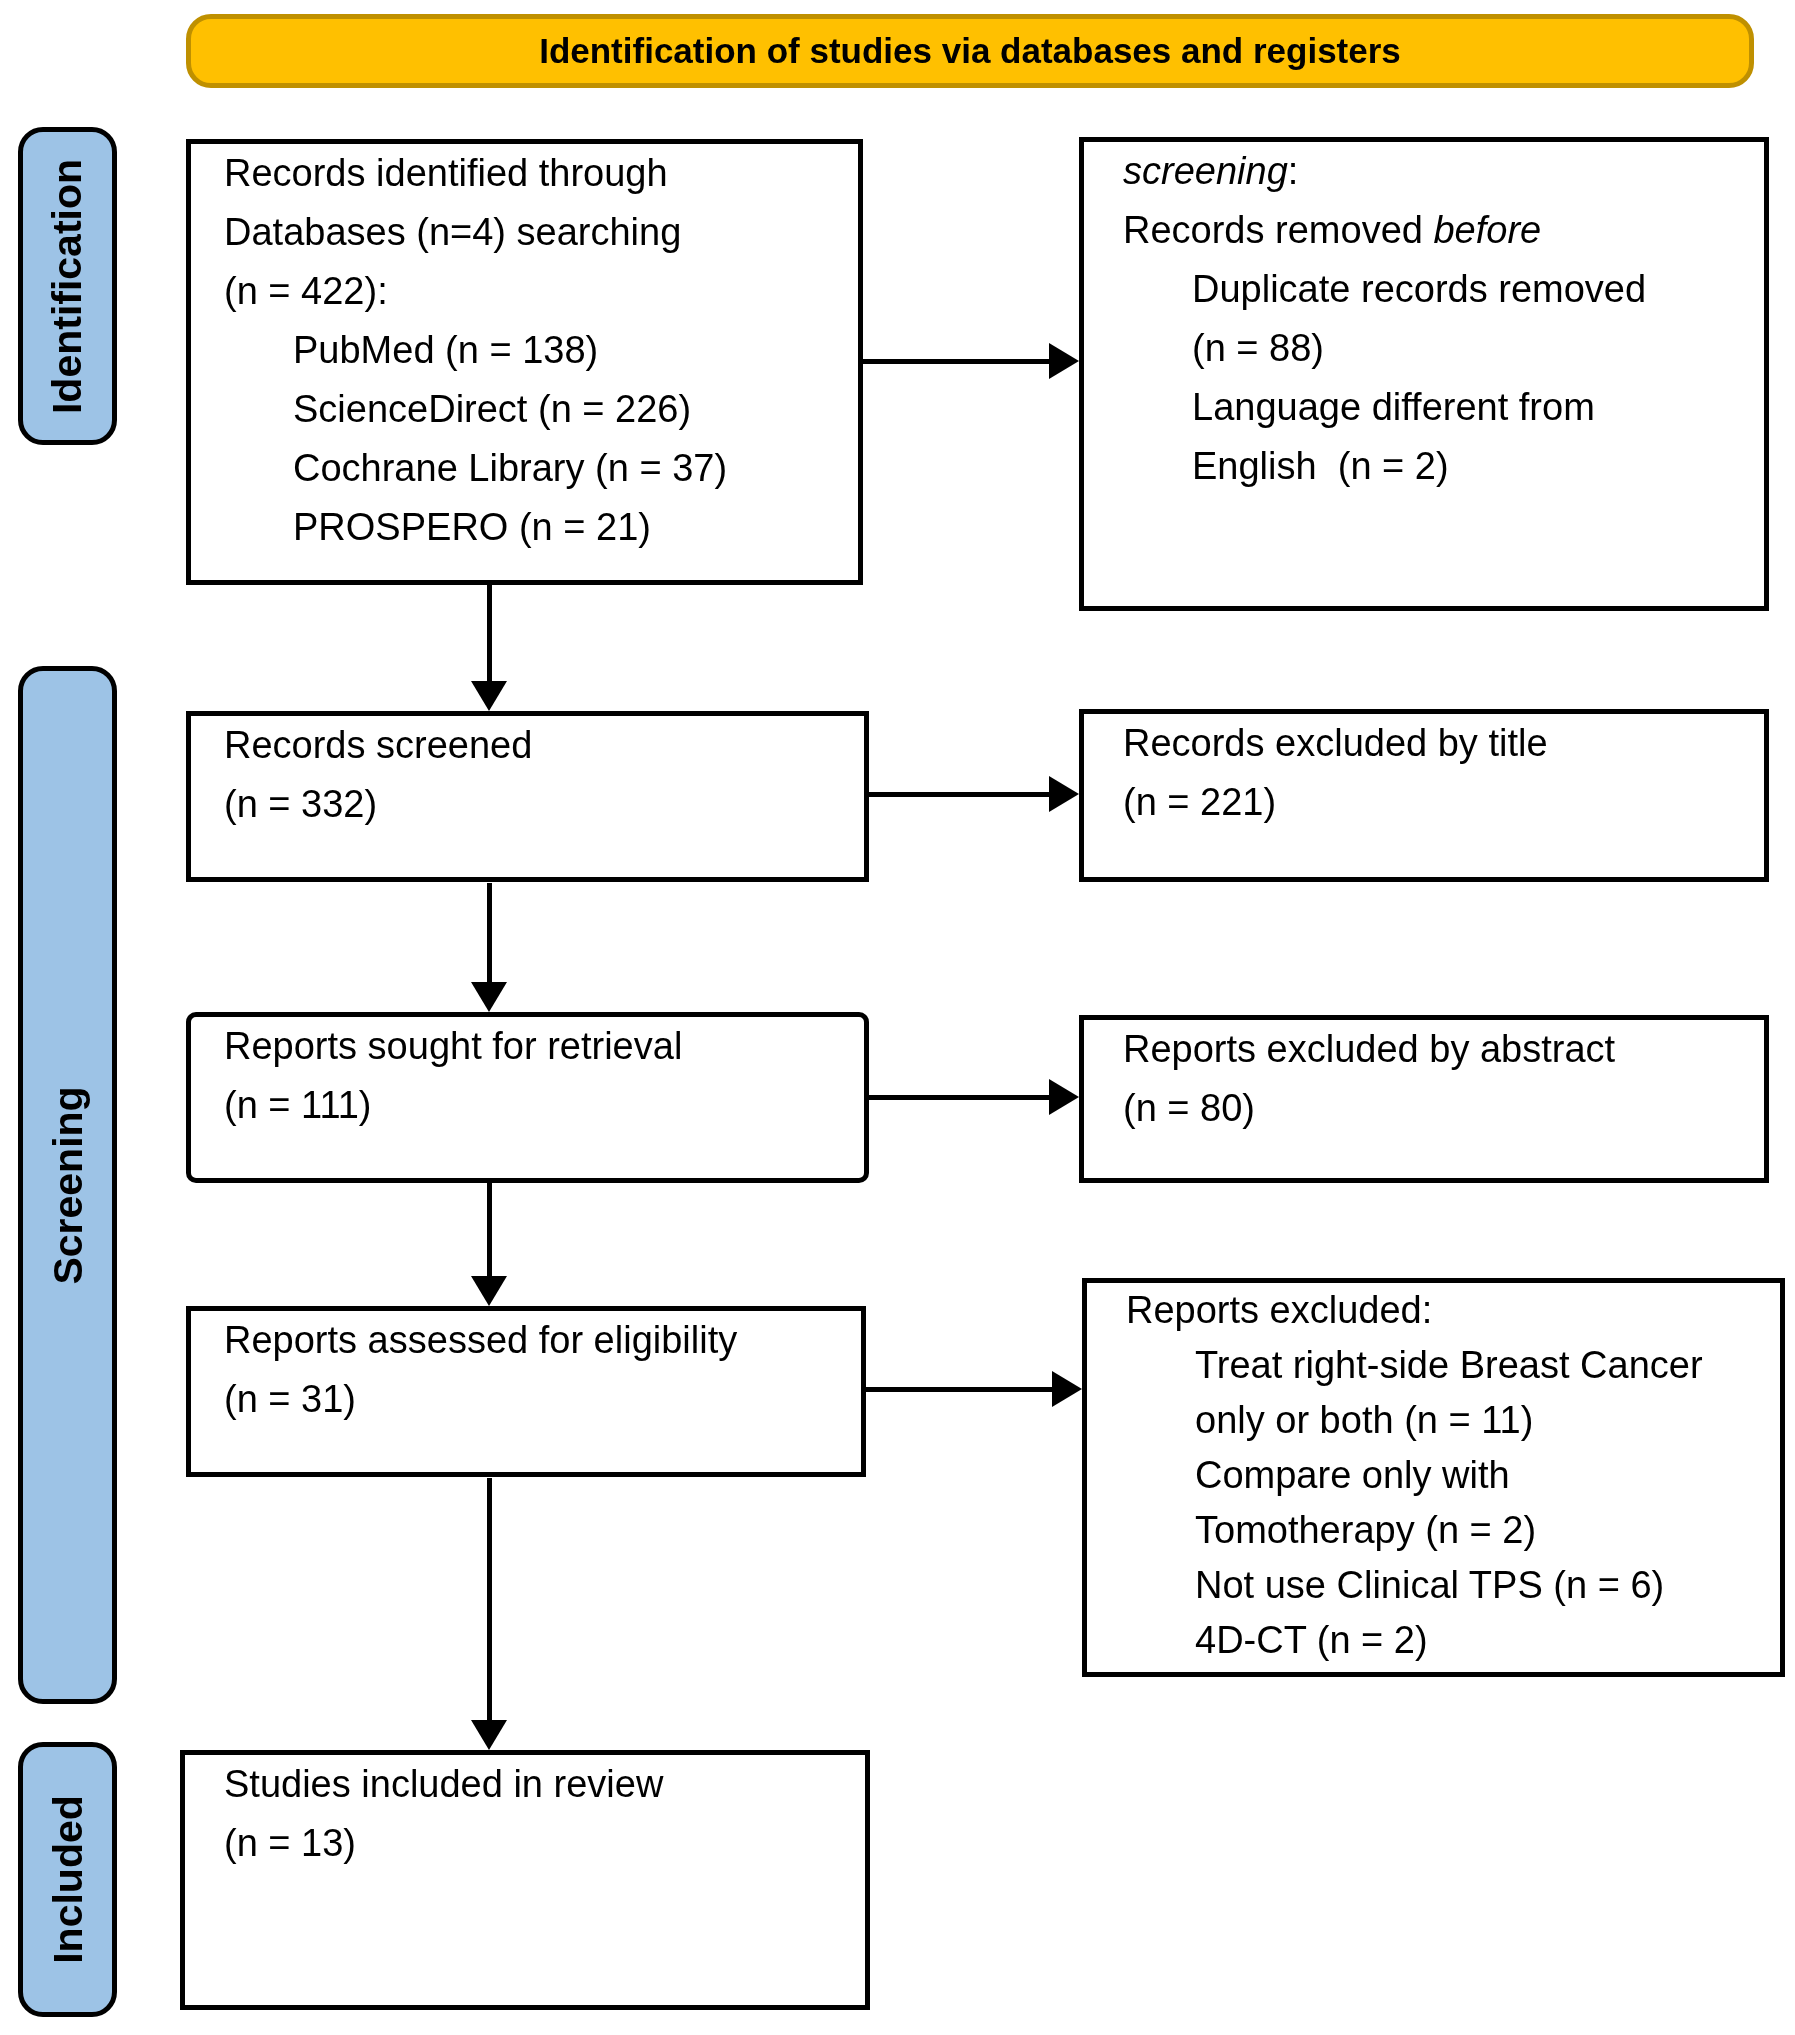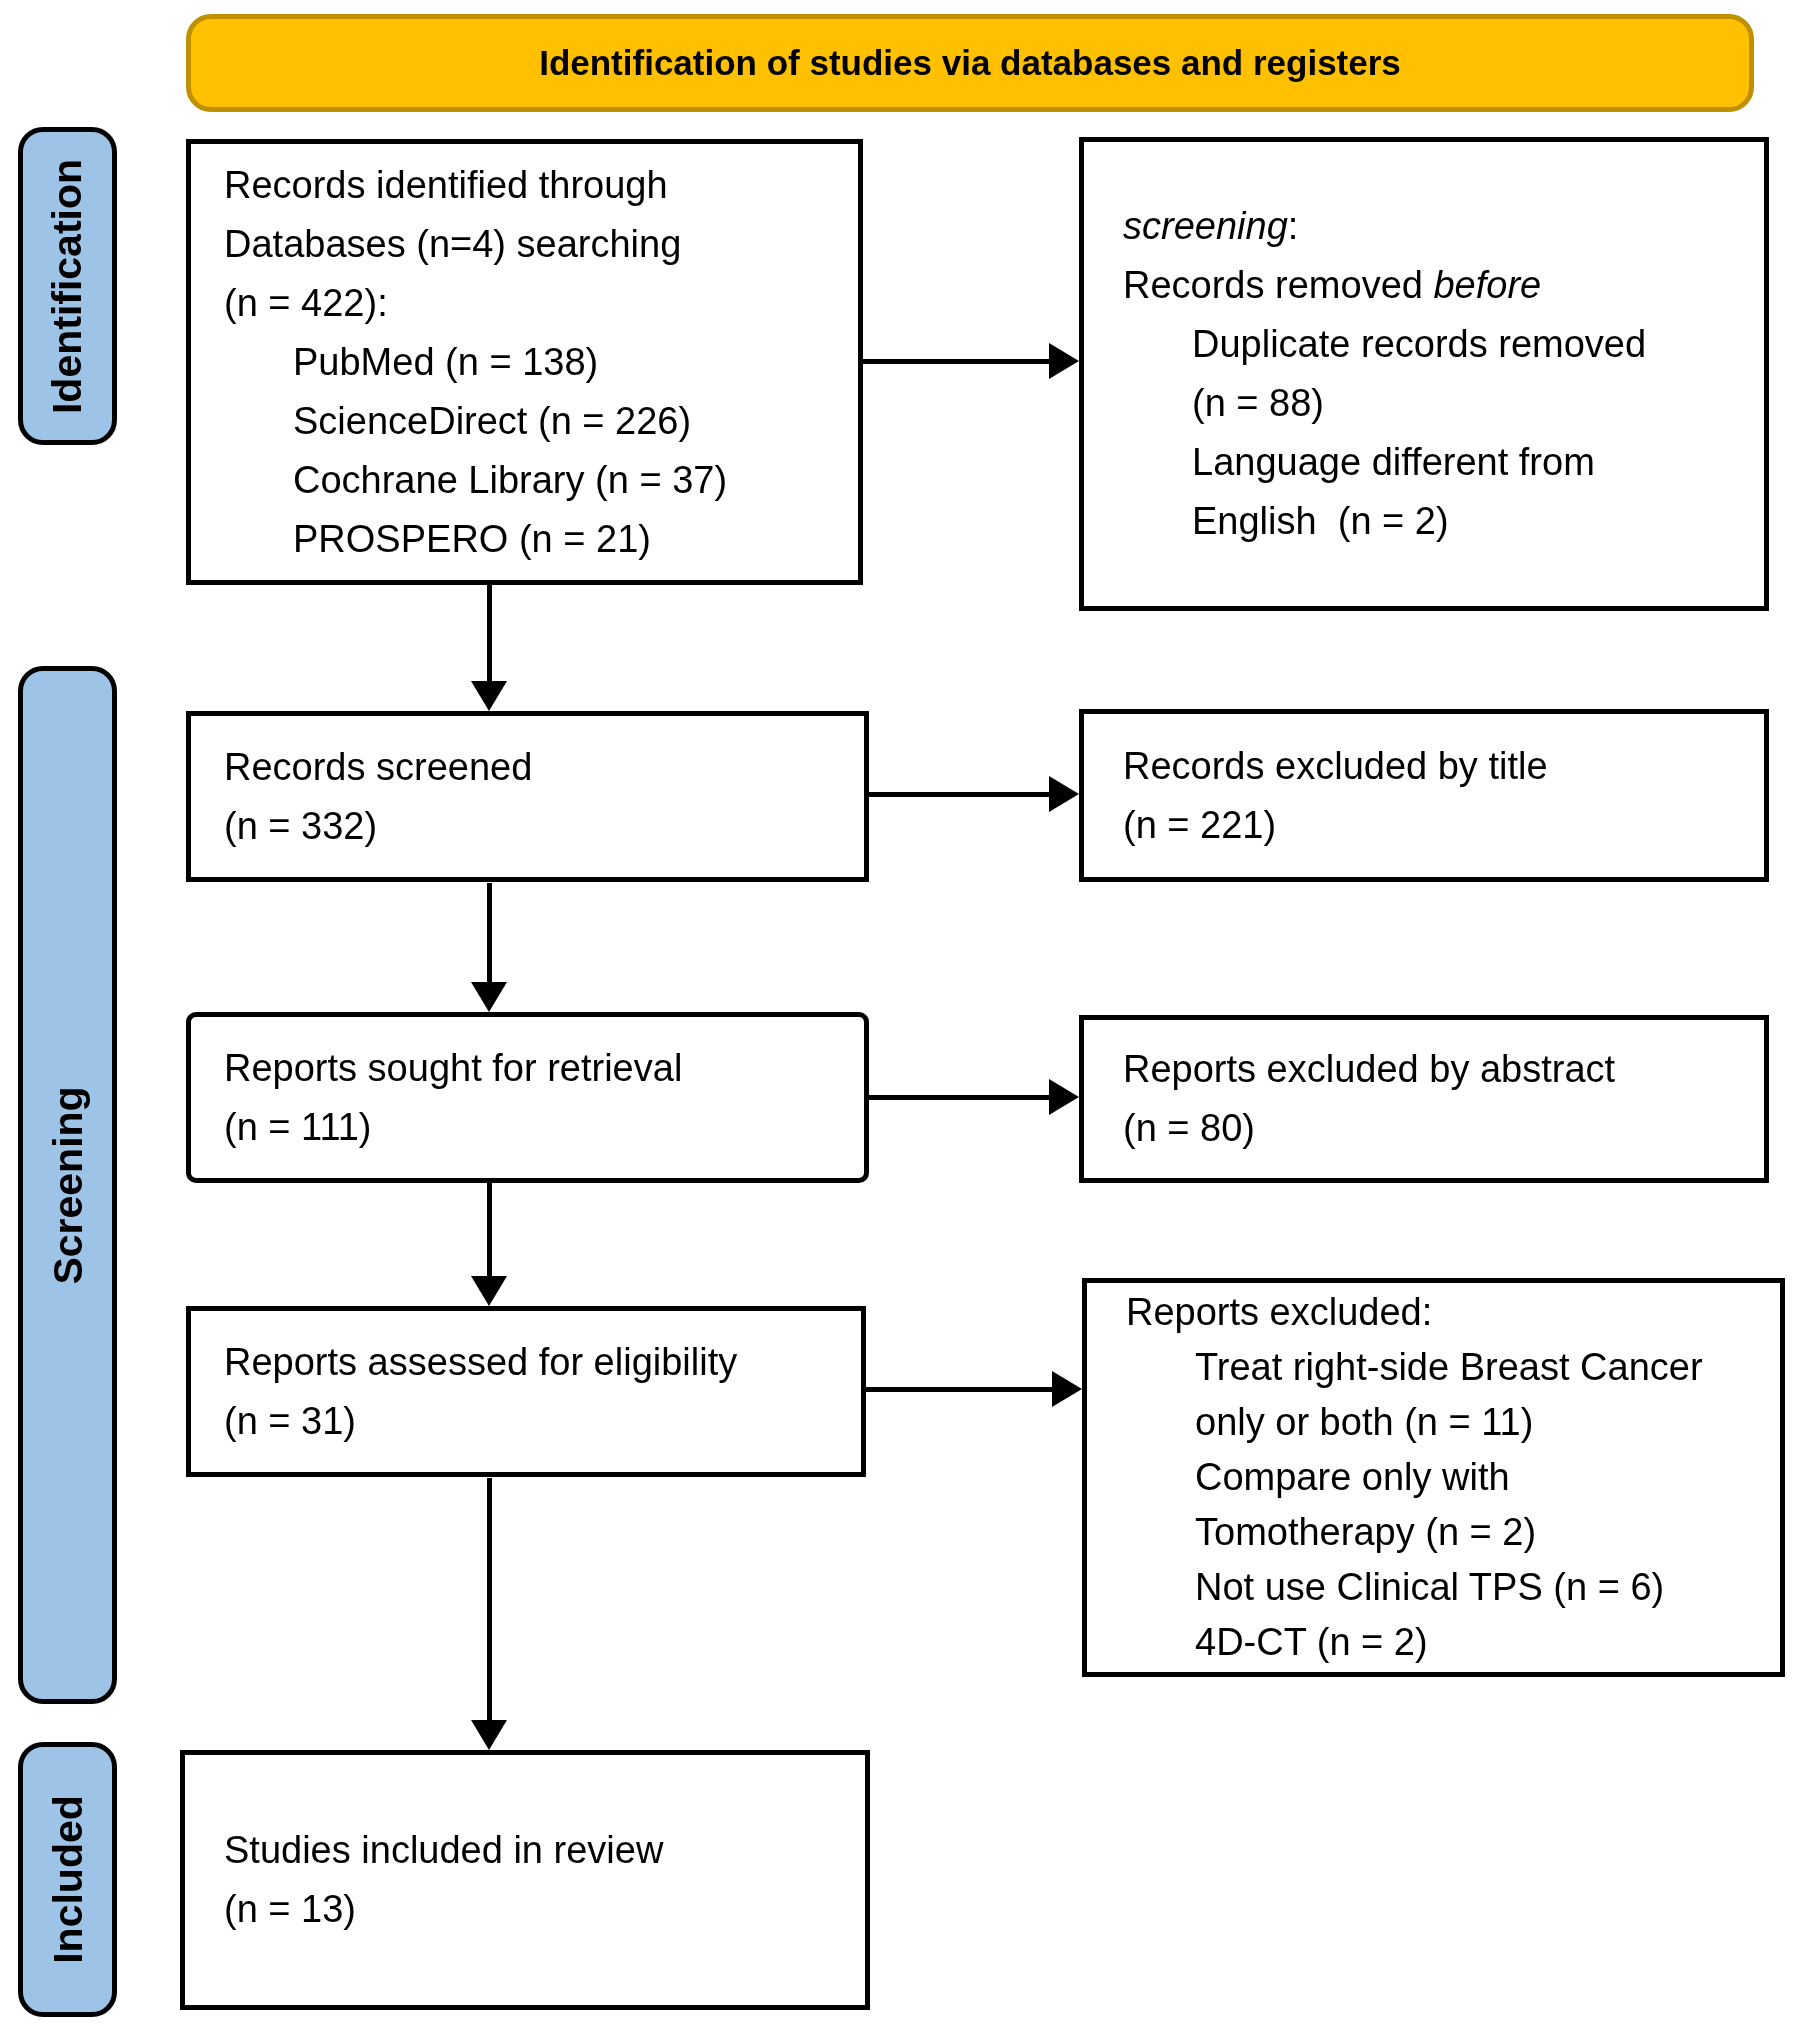--- a/index.html
+++ b/index.html
@@ -7,41 +7,41 @@
     position:relative;
     width:1795px; height:2035px;
     background:#ffffff;
     font-family:"Liberation Sans", sans-serif;
     color:#000000;
   }
   * { box-sizing:border-box; }
 
   
   .banner {
-    position:absolute; left:186px; top:14.4px; width:1568px; height:98px;
+    position:absolute; left:186px; top:14.4px; width:1568px; height:74px;
     background:#FFC000; border:5.9px solid #BF9000; border-radius:25px;
     display:flex; align-items:center; justify-content:center;
   }
   .banner span { font-weight:bold; font-size:35px; }
 
   
   .stage {
     position:absolute; width:99px;
     background:#9DC3E6; border:5.9px solid #000; border-radius:25px;
     display:flex; align-items:center; justify-content:center;
   }
   .stage span {
     transform:rotate(-90deg); white-space:nowrap;
     font-weight:bold; font-size:41px;
   }
 
   
   .fbox {
     position:absolute; background:#fff; border:5.9px solid #000;
-    display:flex; flex-direction:column; justify-content:center;
+    display:flex; flex-direction:column; 
     font-size:38px; line-height:59px;
   }
   .fbox .bline { white-space:pre; }
   .fbox .indent { margin-left:69px; white-space:pre; }
   .fbox.tight { line-height:55px; }
   .it { font-style:italic; }
 
   
   .arrow-right { position:absolute; height:37px; }
   .arrow-right::before {

